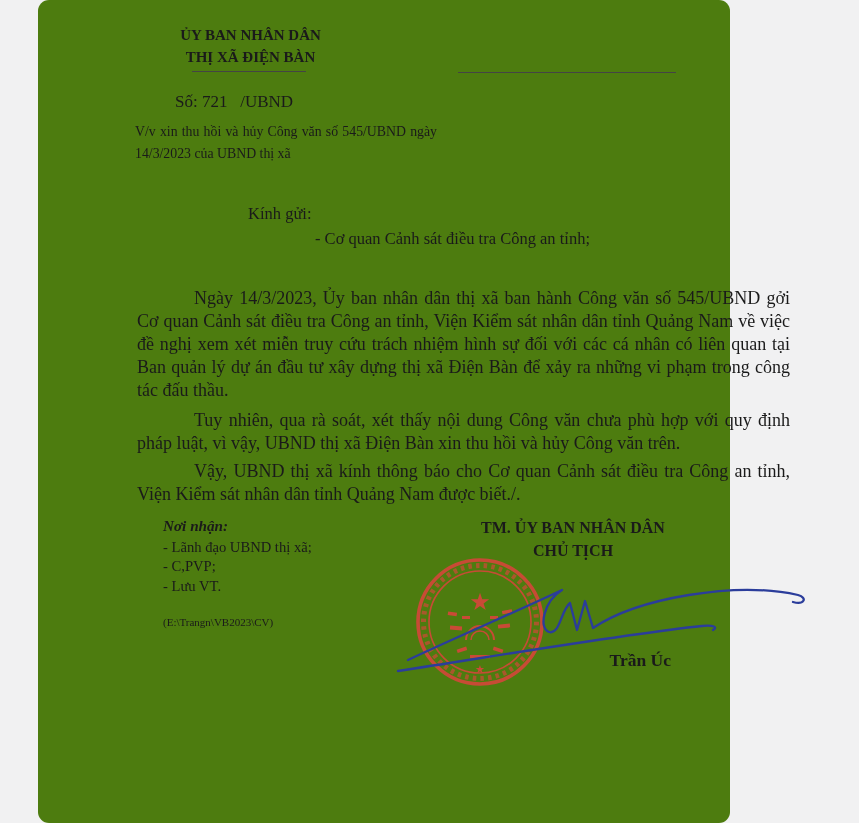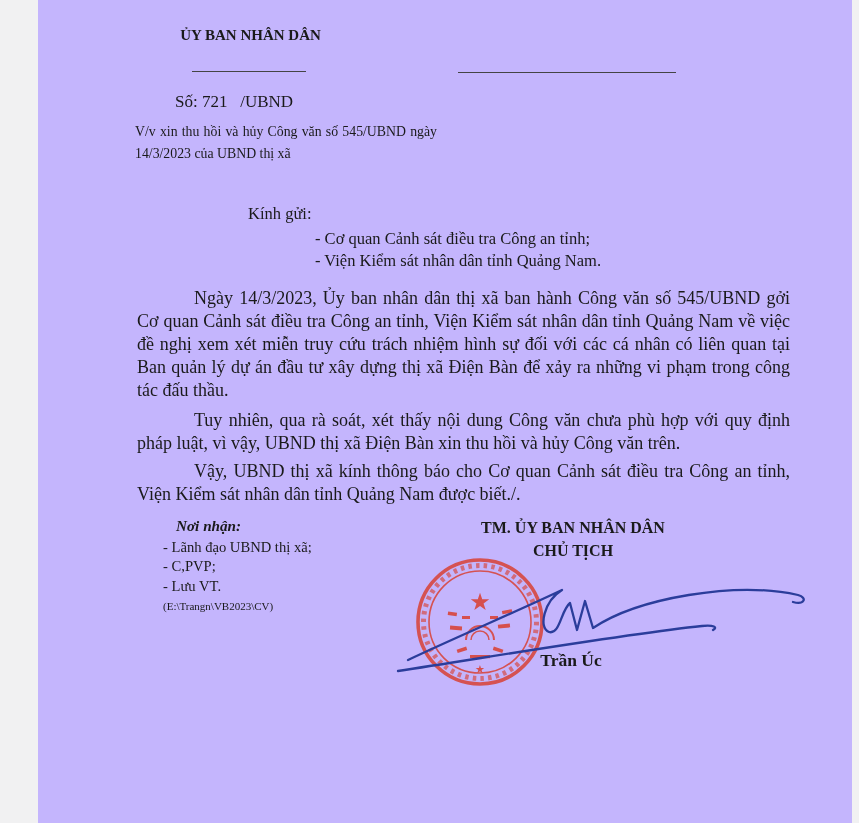--- a/index.html
+++ b/index.html
@@ -6,22 +6,23 @@
   .canvas{
     position:relative;
     width:859px;height:823px;
     background:#f1f1f2;
     overflow:hidden;
     font-family:"Liberation Serif","DejaVu Serif",serif;
     color:#1a1a1a;
   }
   .page{
     position:absolute;left:38px;top:0;
-    width:814px;height:823px;
-    background:#c4b5fd;
+    width:692px;height:823px;
+    background:#4d7c0f;
+    border-radius:11px;
   }
   .abs{position:absolute;}
   .center{text-align:center;}
   .pre{white-space:pre;}
   .org-block{left:70px;top:24px;width:285px;font-size:15px;font-weight:bold;line-height:22px;}
   .nat-block{left:350px;top:24px;width:365px;font-weight:bold;}
   .nat-line1{font-size:15.5px;line-height:22px;}
   .nat-line2{font-size:16.5px;line-height:22px;}
   .rule{border-bottom:1.4px solid #444;height:0;}
   .rule-org{left:154px;top:71px;width:114px;}
@@ -30,49 +31,49 @@
   .place-date{left:347px;top:91px;width:372px;font-size:15.5px;font-style:italic;text-align:center;}
   .subject{left:97px;top:121px;width:302px;font-size:13.8px;line-height:21.5px;text-align:justify;}
   .saluation-label{left:210px;top:204px;font-size:16.5px;text-align:center;}
   .recipient-1{left:277px;top:229px;font-size:16.5px;}
   .recipient-2{left:277px;top:251px;font-size:16.5px;}
   .body-par{left:99px;width:653px;font-size:18px;line-height:23px;text-align:justify;text-indent:57px;}
   .par-1{top:287px;}
   .par-2{top:409px;}
   .par-3{top:460px;}
   .noi-nhan{left:125px;top:516px;font-size:14.6px;line-height:19.5px;}
-  .noi-nhan .title{font-weight:bold;font-style:italic;font-size:15.2px;margin-bottom:2px;margin-left:13px;}
-  .noi-nhan .path{font-size:11px;margin-top:1px;}
+  .noi-nhan .title{font-weight:bold;font-style:italic;font-size:15.2px;margin-bottom:2px;}
+  .noi-nhan .path{font-size:11px;margin-top:17px;}
   .sign-block{left:420px;top:516px;width:230px;text-align:center;font-weight:bold;font-size:16px;line-height:23px;}
-  .signer-name{left:433px;top:650px;width:200px;text-align:center;font-weight:bold;font-size:17.5px;}
+  .signer-name{left:433px;top:650px;width:200px;text-align:right;font-weight:bold;font-size:17.5px;}
   .seal-svg{left:372px;top:552px;width:140px;height:140px;}
   .sig-svg{left:352px;top:568px;width:440px;height:115px;}
 </style>
 </head>
 <body>
 
 <div class="canvas">
   <div class="page">
 
     <div class="abs org-block center">
       <div>ỦY BAN NHÂN DÂN</div>
+      <div>THỊ XÃ ĐIỆN BÀN</div>
     </div>
     <div class="abs rule rule-org"></div>
 
     <div class="abs nat-block center">
     </div>
     <div class="abs rule rule-nat"></div>
 
     <div class="abs doc-number pre">Số: 721   /UBND</div>
 
     <div class="abs subject">V/v xin thu hồi và hủy Công văn số 545/UBND ngày 14/3/2023 của UBND thị xã</div>
 
     <div class="abs saluation-label">Kính gửi:</div>
     <div class="abs recipient-1">- Cơ quan Cảnh sát điều tra Công an tỉnh;</div>
-    <div class="abs recipient-2">- Viện Kiểm sát nhân dân tỉnh Quảng Nam.</div>
 
     <div class="abs body-par par-1">Ngày 14/3/2023, Ủy ban nhân dân thị xã ban hành Công văn số 545/UBND gởi Cơ quan Cảnh sát điều tra Công an tỉnh, Viện Kiểm sát nhân dân tỉnh Quảng Nam về việc đề nghị xem xét miễn truy cứu trách nhiệm hình sự đối với các cá nhân có liên quan tại Ban quản lý dự án đầu tư xây dựng thị xã Điện Bàn để xảy ra những vi phạm trong công tác đấu thầu.</div>
     <div class="abs body-par par-2">Tuy nhiên, qua rà soát, xét thấy nội dung Công văn chưa phù hợp với quy định pháp luật, vì vậy, UBND thị xã Điện Bàn xin thu hồi và hủy Công văn trên.</div>
     <div class="abs body-par par-3">Vậy, UBND thị xã kính thông báo cho Cơ quan Cảnh sát điều tra Công an tỉnh, Viện Kiểm sát nhân dân tỉnh Quảng Nam được biết./.</div>
 
     <div class="abs noi-nhan">
       <div class="title">Nơi nhận:</div>
       <div>- Lãnh đạo UBND thị xã;</div>
       <div>- C,PVP;</div>
       <div>- Lưu VT.</div>

